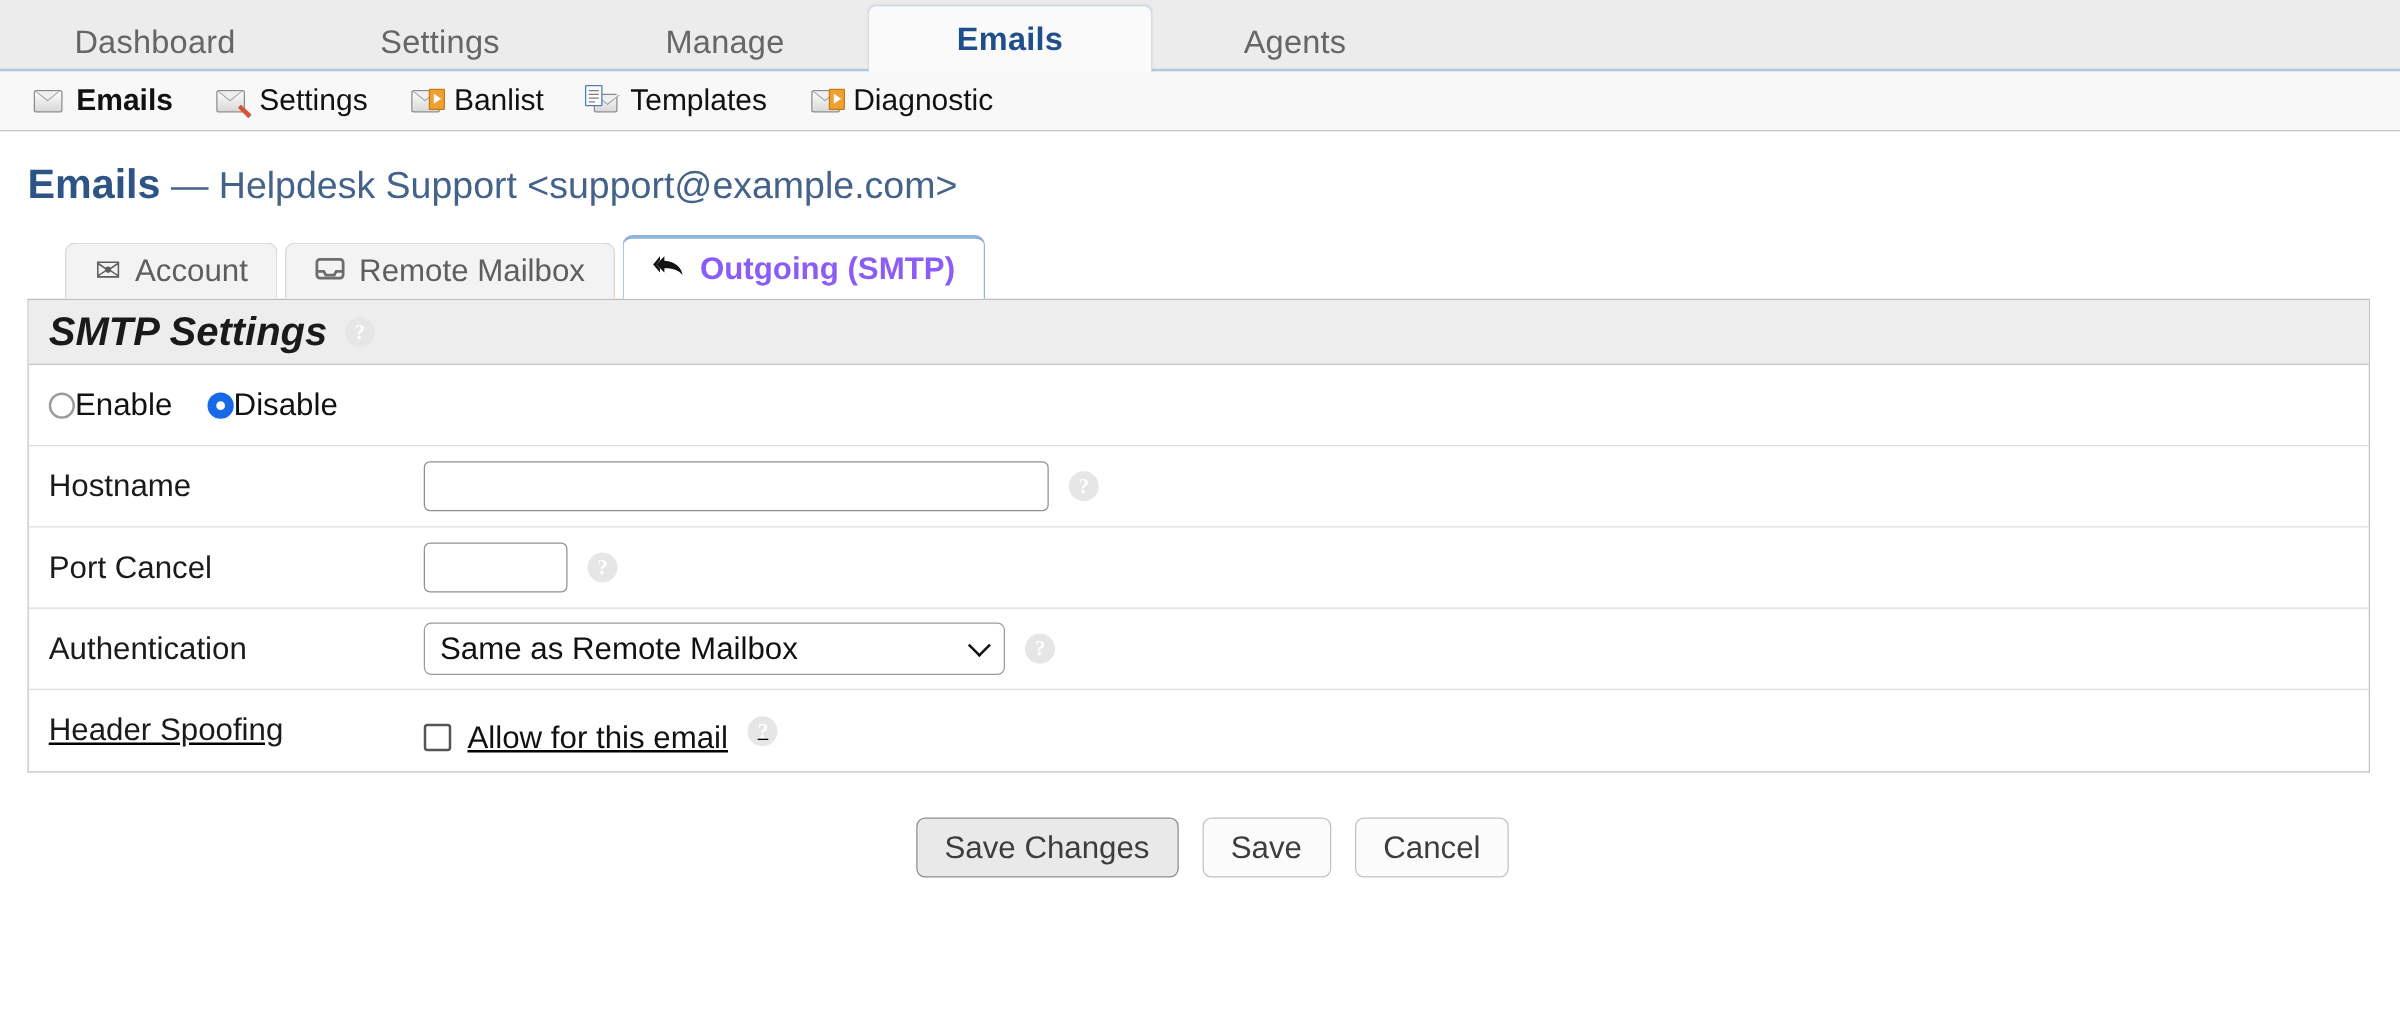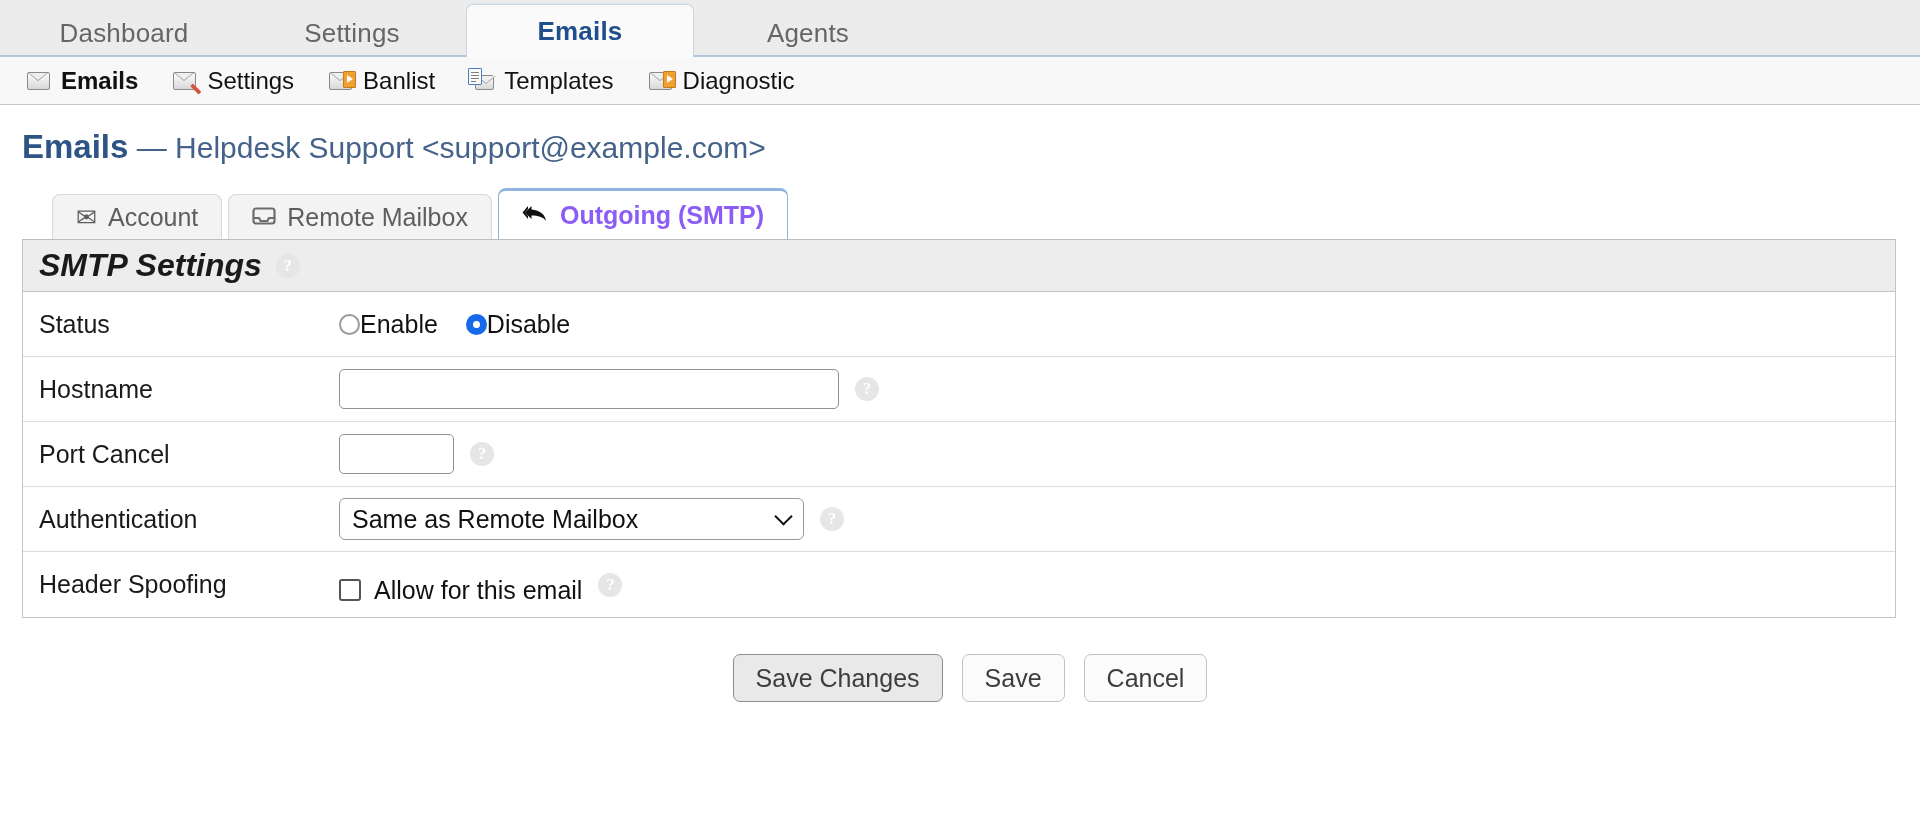--- a/index.html
+++ b/index.html
@@ -193,21 +193,21 @@
     font-style: italic;
     color: #1a1a1a;
   }
   .row {
     display: flex;
     align-items: center;
     min-height: 65px;
     border-bottom: 1px solid #dcdcdc;
     padding-left: 16px;
   }
-  .row:last-child { border-bottom: none; }
+  .row:last-child { border-bottom: none; text-decoration: underline; }
   .row-label {
     width: 300px;
     flex: 0 0 300px;
     font-size: 25px;
     color: #1a1a1a;
   }
   .row-ctl { display: flex; align-items: center; gap: 16px; }
 
   .helpico {
     width: 24px; height: 24px; border-radius: 50%;
@@ -288,20 +288,21 @@
   }
   .btn.primary { background: #e9e9e9; border: 1px solid #8d8d8d; }
   .btn.secondary { background: #fbfbfb; border: 1px solid #c2c2c2; }
 </style>
 </head>
 <body>
 
 <div class="topbar">
   <div class="toptab">Dashboard</div>
   <div class="toptab">Settings</div>
+  <div class="toptab">Manage</div>
   <div class="toptab active">Emails</div>
   <div class="toptab">Agents</div>
 </div>
 
 <div class="subnav">
 
   <div class="subnav-item current">
     <span class="nav-ico">
         <span class="env"></span>
       </span>
@@ -381,21 +382,20 @@
 </div>
 
 <div class="panel">
 
   <div class="panel-head">
     <span class="panel-head-title">SMTP Settings</span>
     <span class="helpico">?</span>
   </div>
 
   <div class="row">
-    <div class="row-label">Status</div>
     <div class="row-ctl">
       <div class="radio-group">
         <label class="radio-opt">
           <span class="radio"></span>
           <span>Enable</span>
         </label>
         <label class="radio-opt">
           <span class="radio on"></span>
           <span>Disable</span>
         </label>

